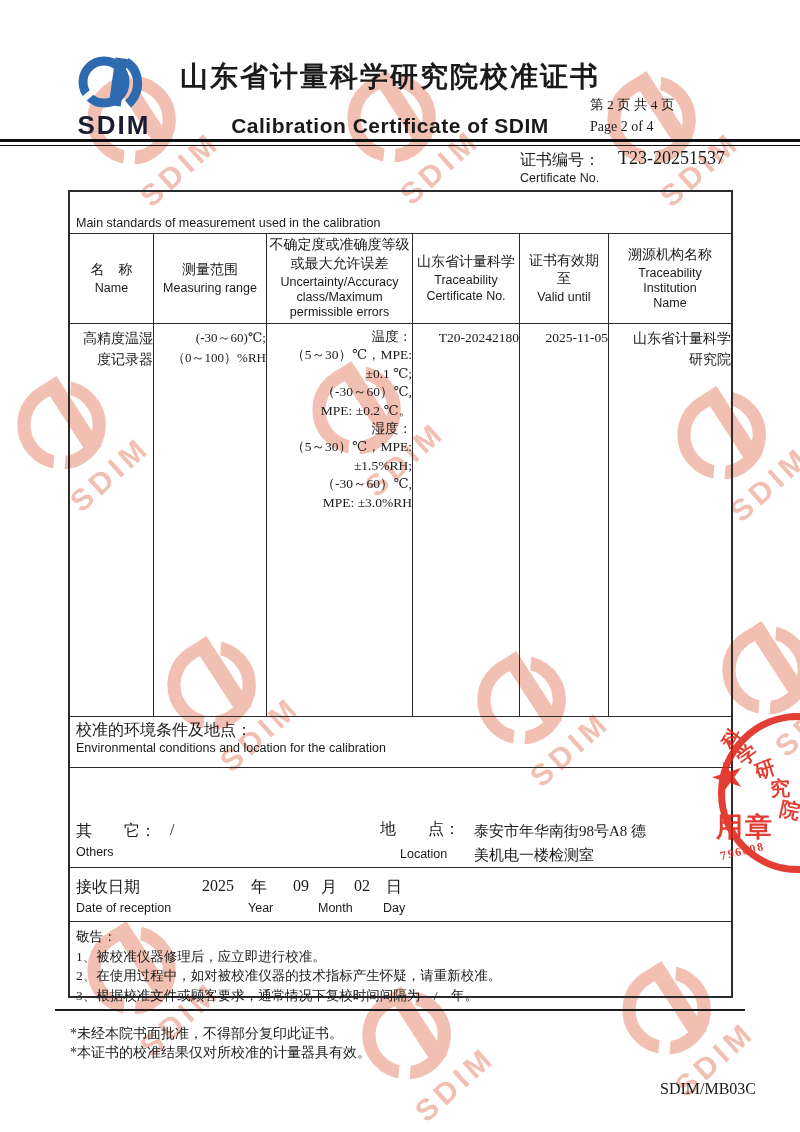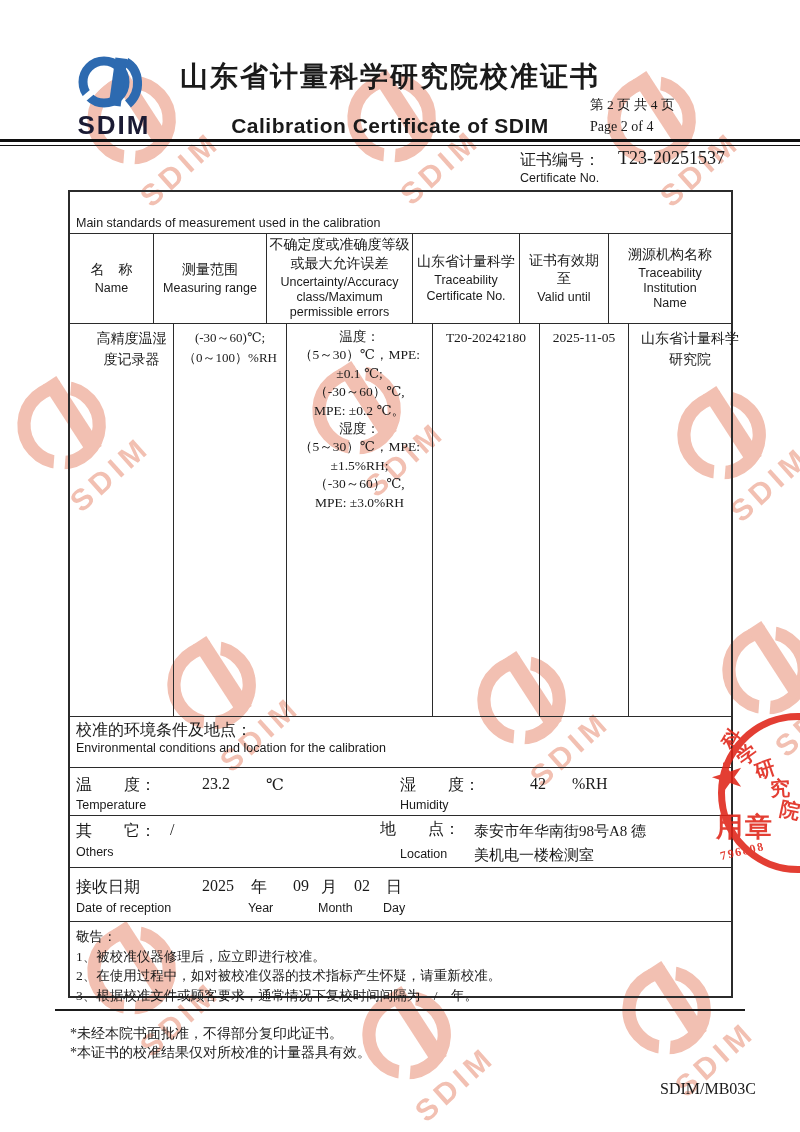--- a/index.html
+++ b/index.html
@@ -46,21 +46,21 @@
   .r8{top:730px;height:78px;border-bottom:none;}
   .sec-cn{position:absolute;left:6px;top:3px;font-size:16px;}
   .sec-en{position:absolute;left:6px;top:24px;font-size:12.5px;}
   .cell{position:absolute;top:0;height:100%;box-sizing:border-box;border-right:1.2px solid #2b2b2b;}
   .c1{left:0;width:84px;}  .c2{left:84px;width:113px;}  .c3{left:197px;width:146px;}
   .c4{left:343px;width:107px;} .c5{left:450px;width:89px;} .c6{left:539px;width:122px;border-right:none;}
   .hcell{display:flex;flex-direction:column;align-items:center;justify-content:center;
          text-align:center;padding:2px;}
   .hcell .cn{font-size:14px;line-height:1.3;}
   .hcell .en{font-size:12.5px;line-height:1.22;margin-top:2px;}
-  .dcell{text-align:center;padding-top:4px;font-size:13.5px;line-height:1.5;margin-left:20px;}
+  .dcell{text-align:right;padding-top:4px;font-size:13.5px;line-height:1.5;}
   .mpe{line-height:18.4px;}
 
   
   .lbl16{font-size:16px;}
   .lbl-en{font-size:12.5px;}
   .loc-val{font-size:15px;line-height:1.6;}
   .notice{font-size:13.5px;line-height:19.5px;padding:5px 0 0 6px;}
 
   
   .sep{left:55px;top:1009px;width:690px;height:2px;background:#1b1b1b;z-index:2;}
@@ -272,30 +272,20 @@
     <div class="cell c5 dcell">2025-11-05</div>
     <div class="cell c6 dcell pre" style="font-size:14px;">山东省计量科学
 研究院</div>
   </div>
 
   <div class="row r4">
     <div class="sec-cn">校准的环境条件及地点：</div>
     <div class="sec-en sans">Environmental conditions and location for the calibration</div>
   </div>
 
-  <div class="row r5">
-    <span class="abs lbl16" style="left:6px;top:7px;">温　　度：</span>
-    <span class="abs lbl16" style="left:132px;top:7px;">23.2</span>
-    <span class="abs lbl16" style="left:196px;top:7px;">℃</span>
-    <span class="abs lbl-en sans" style="left:6px;top:30px;">Temperature</span>
-    <span class="abs lbl16" style="left:330px;top:7px;">湿　　度：</span>
-    <span class="abs lbl16" style="left:460px;top:7px;">42</span>
-    <span class="abs lbl16" style="left:502px;top:7px;">%RH</span>
-    <span class="abs lbl-en sans" style="left:330px;top:30px;">Humidity</span>
-  </div>
 
   <div class="row r6">
     <span class="abs lbl16" style="left:6px;top:5px;">其　　它：</span>
     <span class="abs lbl16" style="left:100px;top:5px;">/</span>
     <span class="abs lbl-en sans" style="left:6px;top:29px;">Others</span>
     <span class="abs lbl16" style="left:310px;top:3px;">地　　点：</span>
     <span class="abs loc-val pre" style="left:404px;top:3px;width:260px;">泰安市年华南街98号A8 德
 美机电一楼检测室</span>
     <span class="abs lbl-en sans" style="left:330px;top:31px;">Location</span>
   </div>

